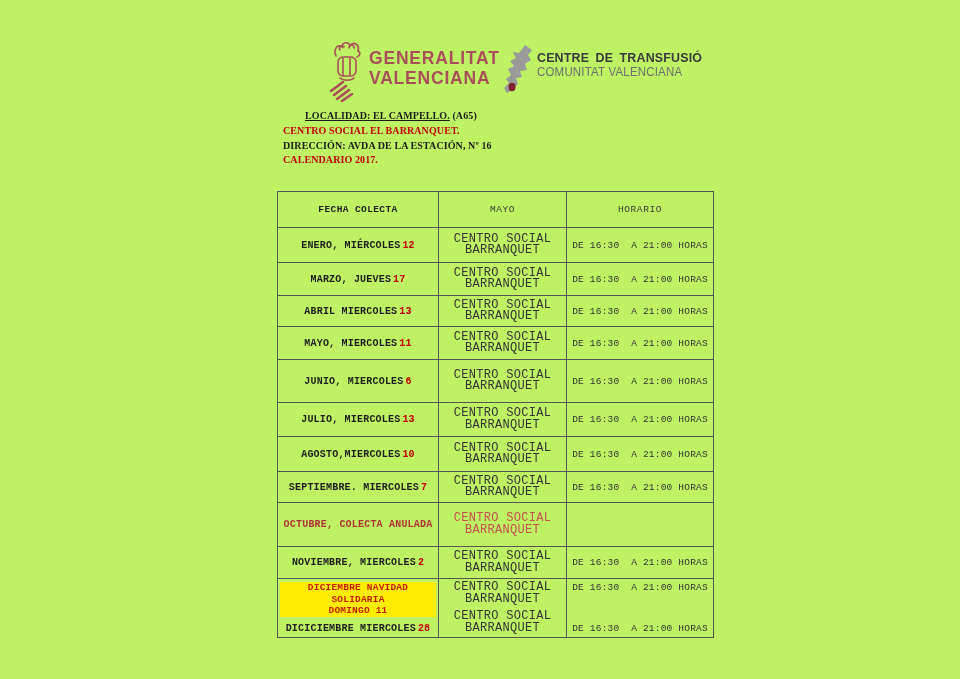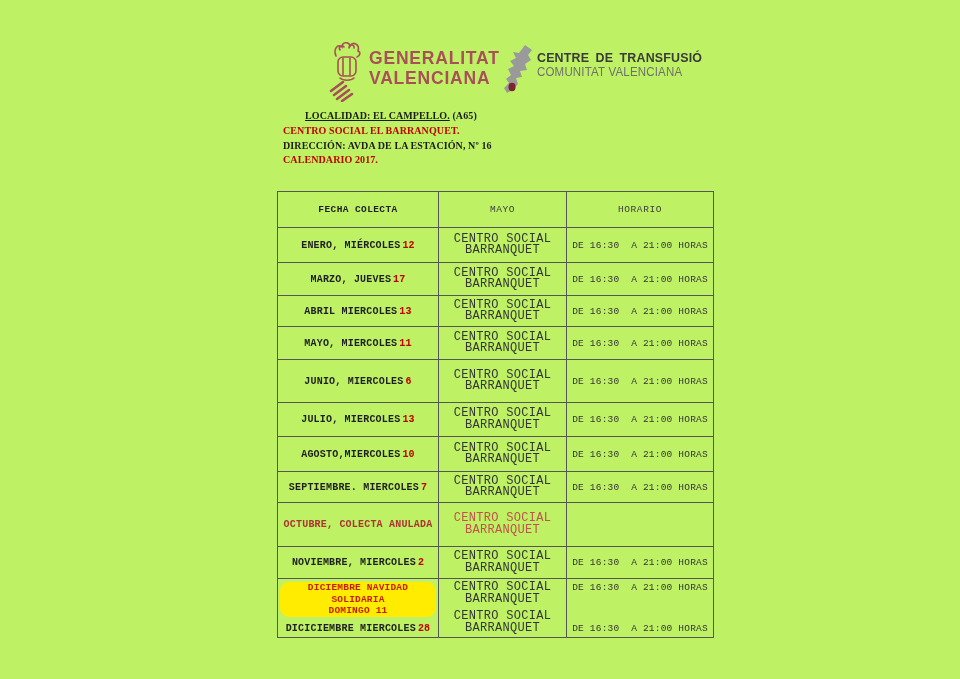--- a/index.html
+++ b/index.html
@@ -53,21 +53,21 @@
   .th-other{font-weight:normal;font-size:9.5px;letter-spacing:.6px;color:#3d3d3d;}
   .fecha{font-weight:bold;font-size:10px;letter-spacing:.2px;color:#1f1f1f;white-space:nowrap;}
   .day{color:var(--red,#c00000);font-weight:bold;margin-left:2px;}
   .lugar{font-size:12px;line-height:11.5px;color:#353535;letter-spacing:.3px;}
   .horario{font-size:9.5px;color:#353535;letter-spacing:.2px;white-space:pre;}
   tr.cancelled .fecha{color:var(--cancel-red,#ae3335);}
   tr.cancelled .lugar{color:var(--cancel-lugar,#c4504f);}
   .dbl{display:flex;flex-direction:column;justify-content:space-between;min-height:52px;padding:2px 0;}
   .dbl .fecha{white-space:normal;}
   .hl{display:inline-block;background:var(--hl-bg,#ffec00);color:var(--hl-text,#c81e00);
-      font-weight:bold;font-size:9.5px;line-height:11.5px;padding:0 2px;border-radius:9px;}
+      font-weight:bold;font-size:9.5px;line-height:11.5px;padding:0 2px;}
 </style>
 </head>
 <body>
 
 <div class="page">
 
   <div class="gv-logo">
     <svg class="gv-emblem" width="38" height="62" viewBox="0 0 38 62">
       <g fill="none" stroke="#a85058" stroke-width="1.6" stroke-linecap="round">
         <path d="M8,16 C5,9 10,3 14,7 C14,2 21,1 22,6 C25,1 32,4 30,11 C33,12 32,16 29,17"></path>

